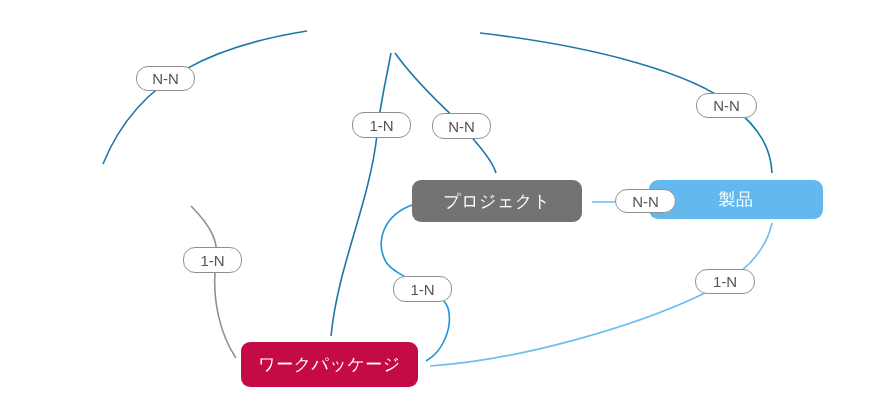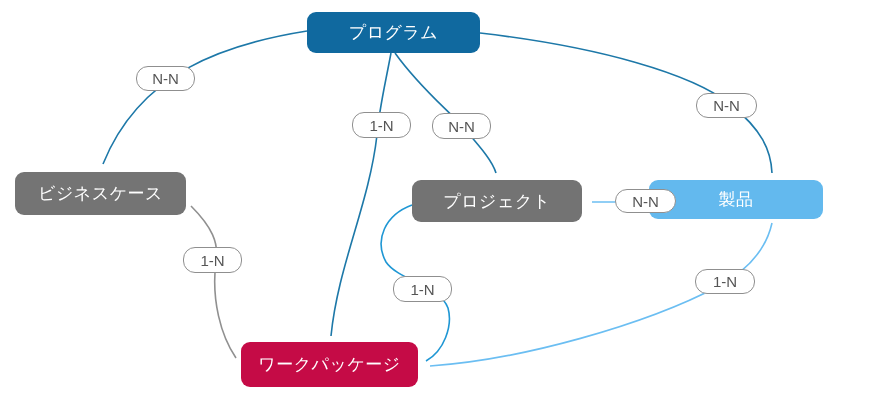--- a/index.html
+++ b/index.html
@@ -44,27 +44,21 @@
     <path d="M 307,31 C 225,44 140,72 103,164" stroke="#1d78a8" marker-end="url(#arrow-1d78a8)"></path>
     <path d="M 391,53 C 384,90 379,110 377,135 C 369,205 338,265 331,336" stroke="#1d78a8" marker-end="url(#arrow-1d78a8)"></path>
     <path d="M 395,53 C 420,88 448,110 462,126 C 480,147 492,160 496,173" stroke="#1d78a8" marker-end="url(#arrow-1d78a8)"></path>
     <path d="M 480,33 C 600,47 692,74 730,104 C 762,130 771,150 772,173" stroke="#1d78a8" marker-end="url(#arrow-1d78a8)"></path>
     <path d="M 686,202 L 592,202" stroke="#6bbef2" marker-end="url(#arrow-6bbef2)"></path>
     <path d="M 191,206 C 212,227 219,243 216,261 C 211,300 221,336 236,358" stroke="#909090" marker-end="url(#arrow-909090)"></path>
     <path d="M 412,205 C 385,215 374,240 386,262 C 398,280 440,286 448,308 C 453,326 444,351 426,361" stroke="#1f97d4" marker-end="url(#arrow-1f97d4)"></path>
     <path d="M 772,223 C 766,250 748,270 719,286 C 645,325 520,360 430,366" stroke="#6bbef2" marker-end="url(#arrow-6bbef2)"></path>
   </svg>
 
-  <div class="node" style="left: 307px; top: 12px; width: 173px; height: 41px; background: rgb(16, 105, 159); color: rgb(255, 255, 255);">
-    <span>プログラム</span>
-  </div>
 
-  <div class="node" style="left: 15px; top: 172px; width: 171px; height: 43px; background: rgb(116, 116, 116); color: rgb(255, 255, 255);">
-    <span>ビジネスケース</span>
-  </div>
 
   <div class="node" style="left: 412px; top: 180px; width: 170px; height: 42px; background: #737373; color: rgb(255, 255, 255);">
     <span>プロジェクト</span>
   </div>
 
   <div class="node" style="left: 649px; top: 180px; width: 174px; height: 39px; background: rgb(99, 185, 238); color: rgb(255, 255, 255);">
     <span>製品</span>
   </div>
 
   <div class="node" style="left: 241px; top: 342px; width: 177px; height: 45px; background: rgb(197, 11, 70); color: #ffffff;">

